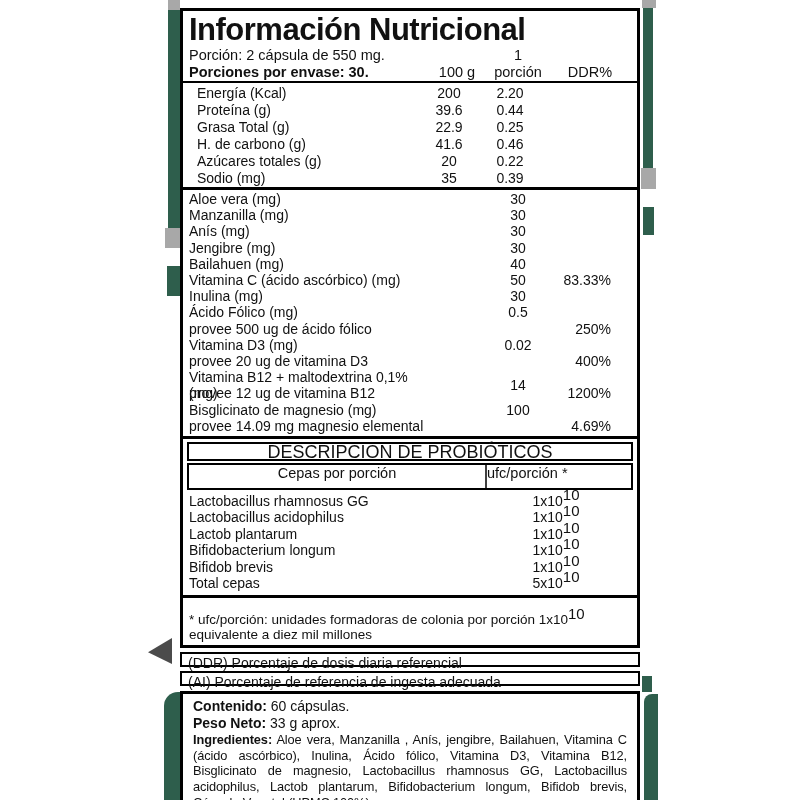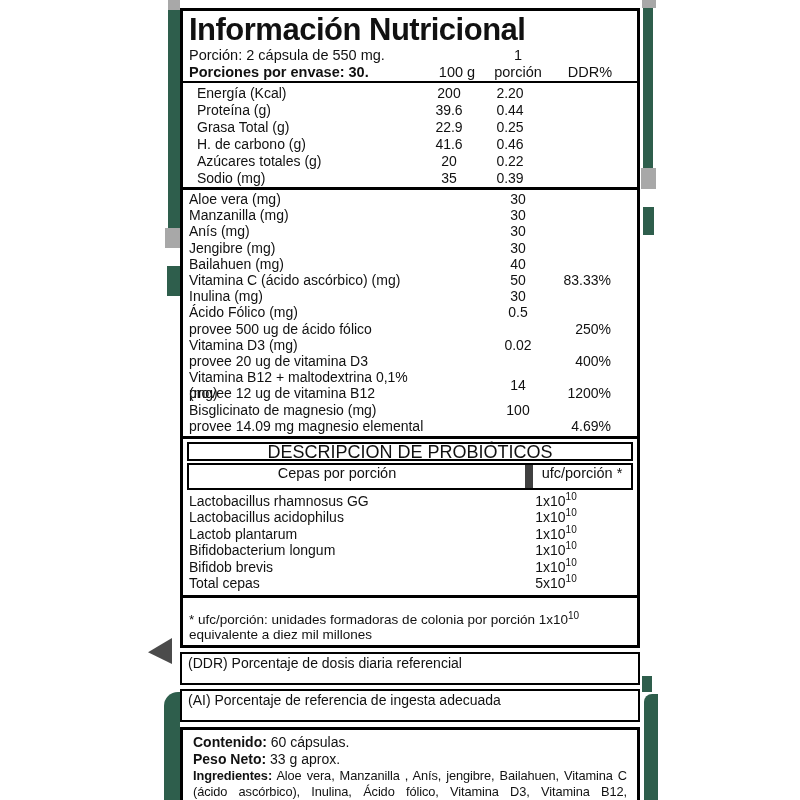--- a/index.html
+++ b/index.html
@@ -22,29 +22,29 @@
   .r{text-align:right;padding-right:20px;}
   .sec-head{border-bottom:2px solid #000;padding-bottom:1px;}
   .nut .row{height:17px;}
   .nut{border-bottom:3px solid #000;padding:1px 14px;}
   .act .row{height:16.2px;}
   .act{border-bottom:3px solid #000;padding:1px 6px 2px 6px;}
   .desc-box{margin:3px 4px 0 4px;border:2px solid #000;text-align:center;font-size:18px;
             font-weight:400;height:19px;line-height:17px;box-sizing:border-box;}
   .cepas-row{margin:2px 4px 0 4px;border:2px solid #000;display:grid;grid-template-columns:296px 1fr;
              height:27px;box-sizing:border-box;font-size:14.5px;line-height:16px;}
-  .cepas-row .cell2{border-left:8px solid #404040;text-align:center;margin-left:40px;}
+  .cepas-row .cell2{border-left:2px solid #404040;text-align:left;}
   .cepas-row .cell1{text-align:center;}
   .prob{padding:3px 6px 4px 6px;border-bottom:3px solid #000;}
   .prob .row2{display:grid;grid-template-columns:1fr 150px;height:16.4px;align-items:center;font-size:14px;}
   .prob .val{text-align:center;}
-  sup{font-size:10px;line-height:0;}
+  sup{font-size:15px;line-height:0;}
   .footnote{padding:14px 6px 3px 6px;font-size:13.5px;line-height:15px;}
   
-  .legend-box{margin-top:4px;border:2px solid #000;height:33px;line-height:18px;font-size:14px;
+  .legend-box{margin-top:4px;border:2px solid #000;height:15px;line-height:18px;font-size:14px;
               padding-left:6px;box-sizing:border-box;background:#fff;}
   
   #details-box{margin-top:5px;border:3px solid #000;height:127px;box-sizing:border-box;
                padding:4px 10px;background:#fff;overflow:hidden;}
   .d-line{font-size:14px;line-height:17px;}
   .ing{font-size:12.8px;line-height:15.6px;text-align:justify;letter-spacing:-0.1px;}
   .green{background:#2e5e4c;}
   .gray{background:#a8a8a8;}
 </style>
 </head>

